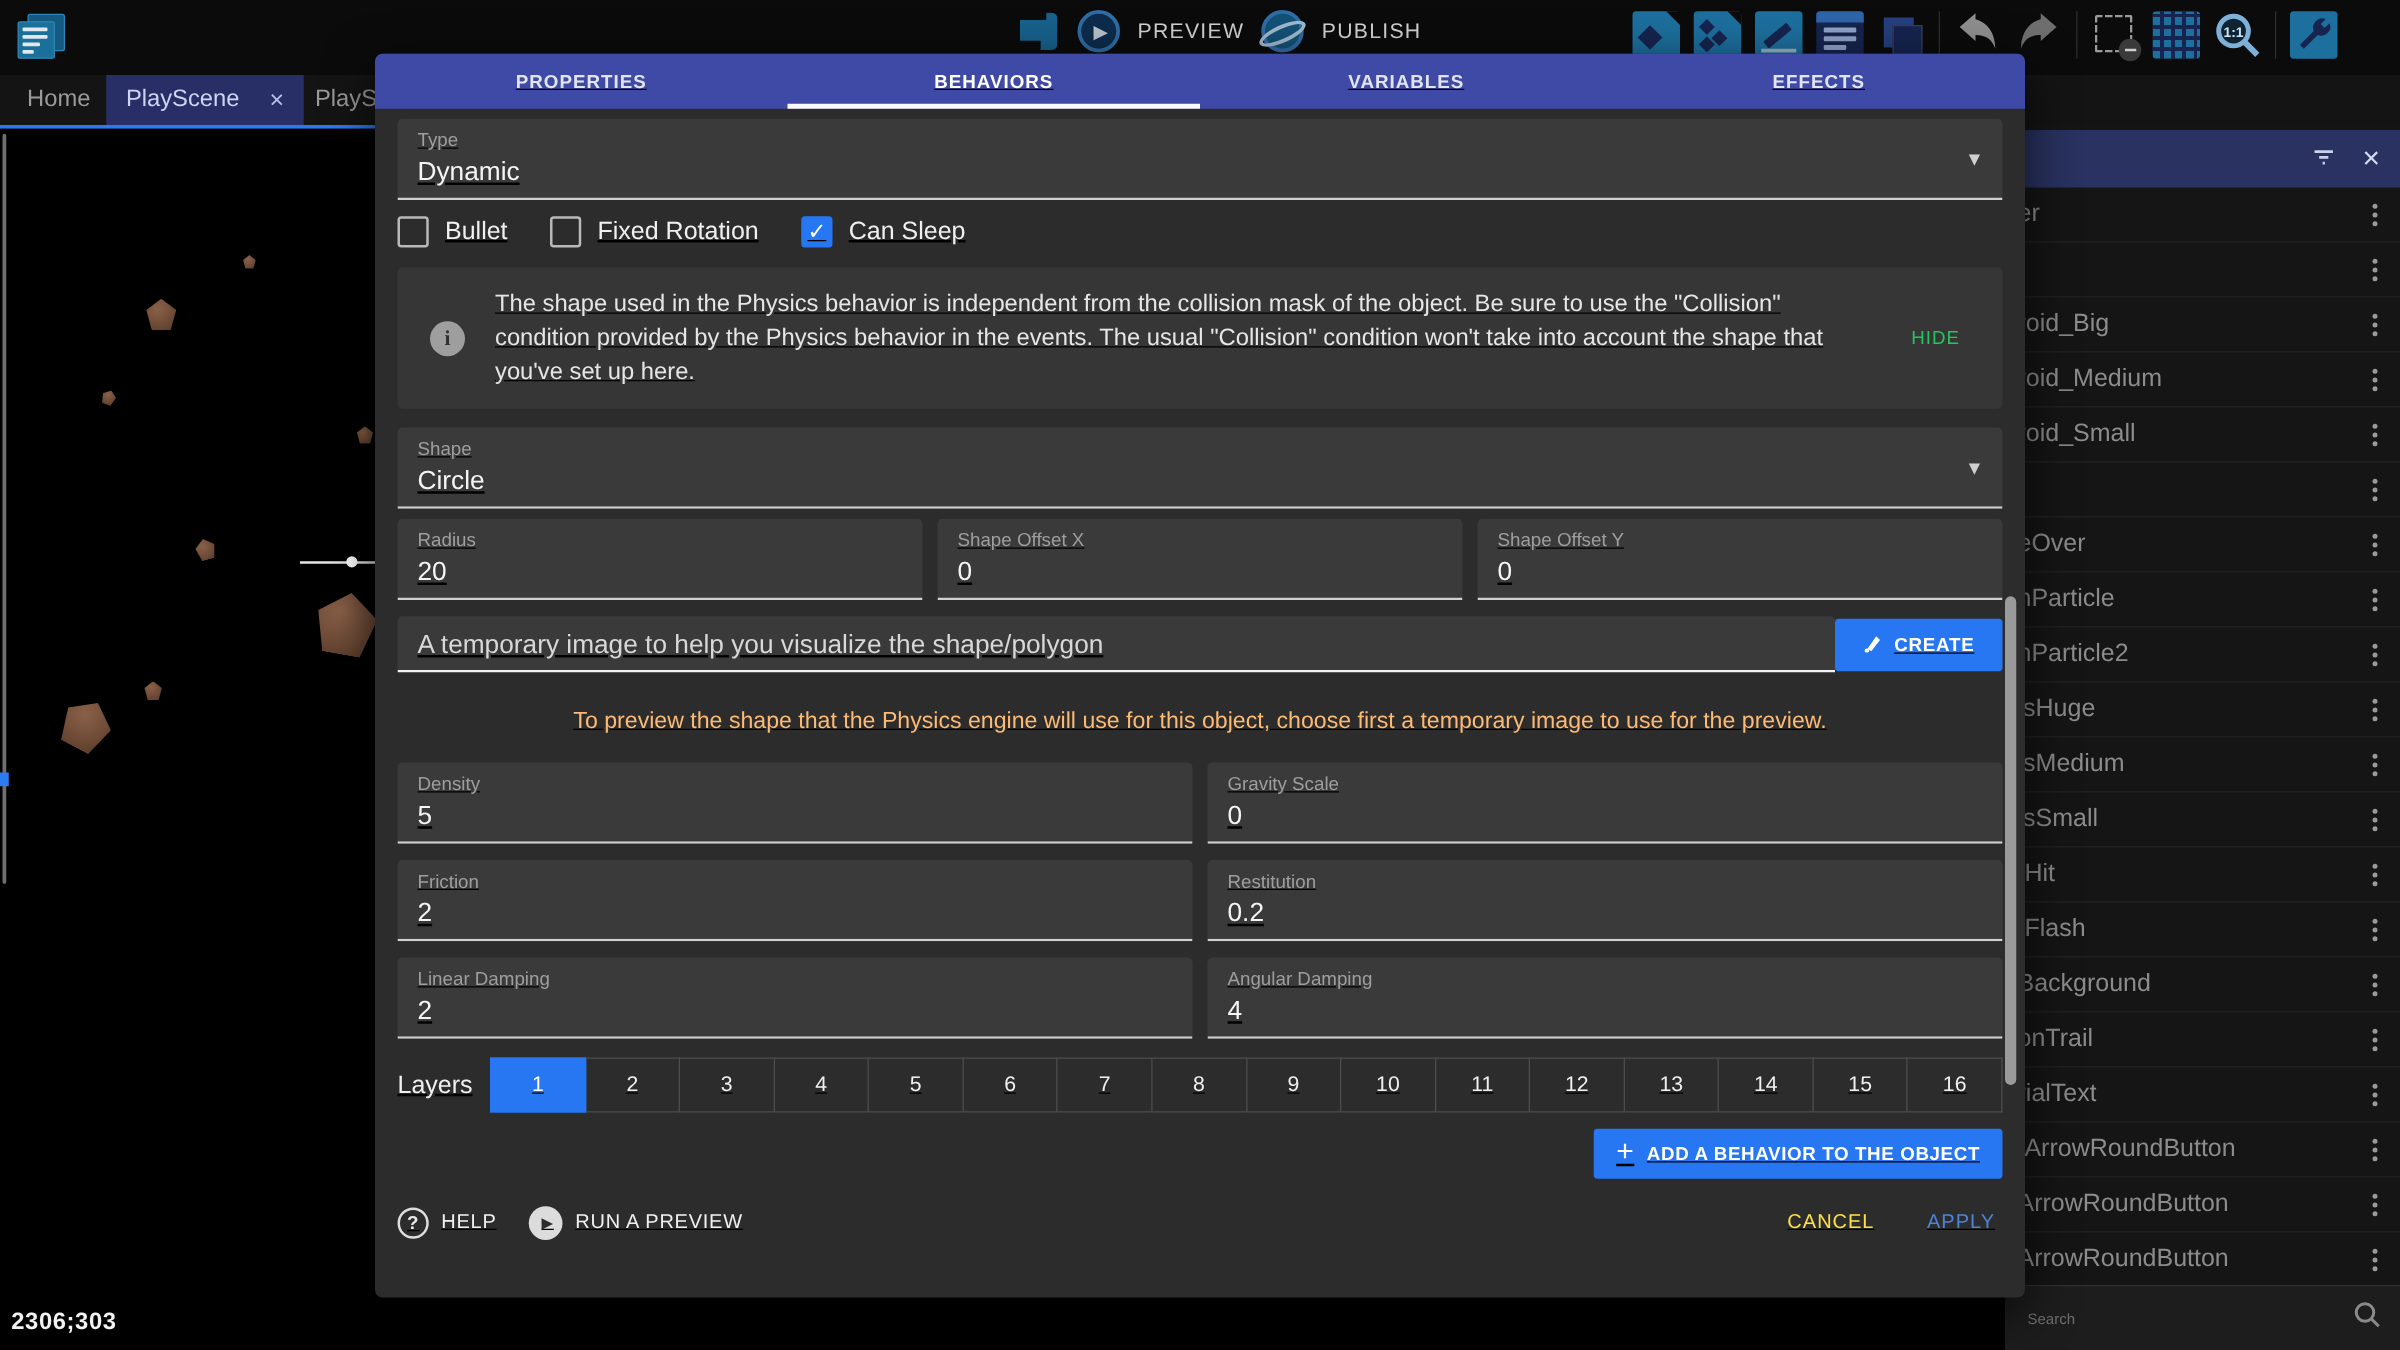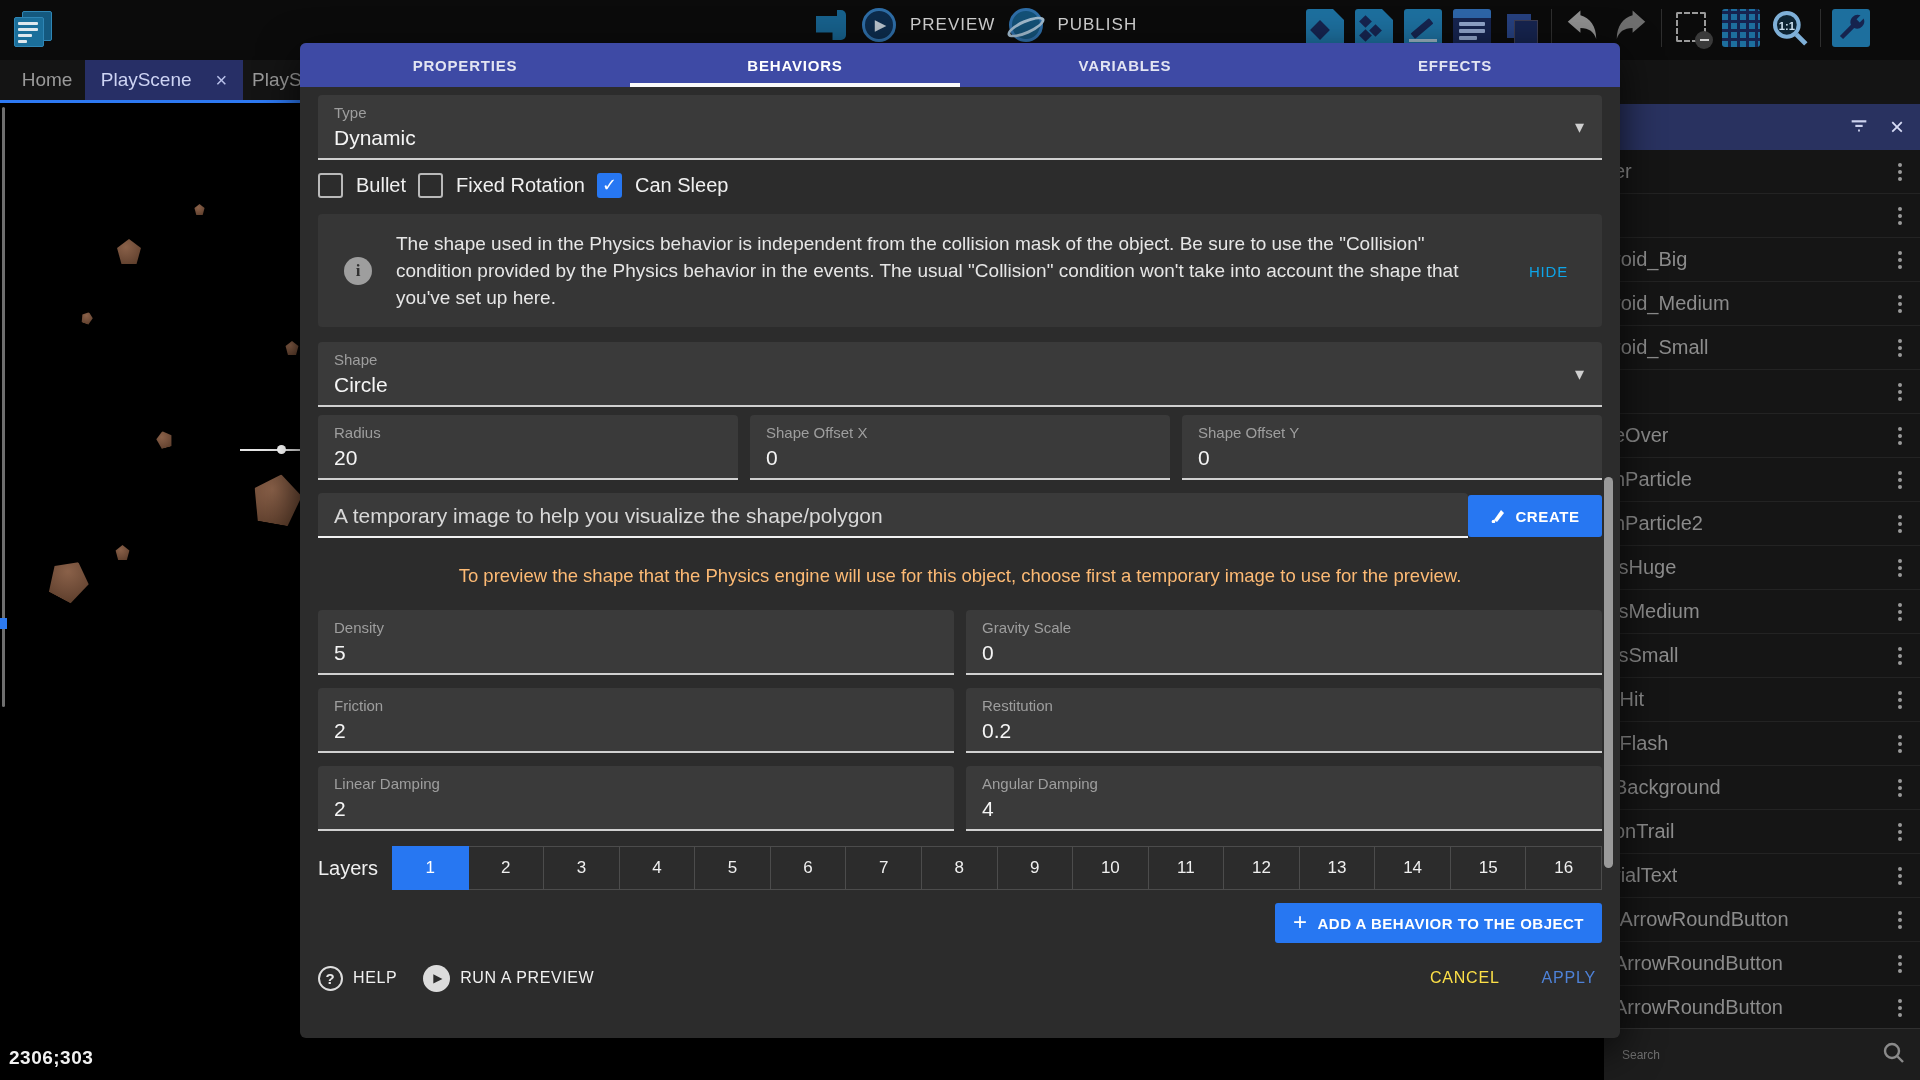--- a/index.html
+++ b/index.html
@@ -70,46 +70,46 @@
   #objlist { position:absolute; left:0; top:50px; width:316px; height:878px; overflow:hidden; }
   .obj-row { height:44px; display:flex; align-items:center; justify-content:space-between; padding:0 14px 0 10px; border-bottom:1px solid #232323; }
   .obj-label { color:#8c8c8c; font-size:20px; white-space:nowrap; overflow:hidden; }
   .kebab { display:flex; flex-direction:column; gap:3px; padding:4px; }
   .kebab i { width:4px; height:4px; border-radius:50%; background:#9a9a9a; }
   #objsearch { position:absolute; left:0; bottom:0; width:316px; height:52px; background:#1d1d1d; border-top:1px solid #303030; display:flex; align-items:center; justify-content:space-between; padding:0 14px 0 18px; }
   #objsearch .ph { color:#6f6f6f; font-size:12px; }
 
   
   #dialog { position:absolute; left:300px; top:43px; width:1320px; height:995px; background:#2c2c2c;
-    border-radius:6px; box-shadow:0 12px 40px rgba(0,0,0,0.7); z-index:10; }
+    border-radius:6px; box-shadow:0 12px 40px rgba(0,0,0,0.7); z-index:10;text-decoration:underline; }
   #dialog-tabs { display:flex; height:44px; background:#3e4aa5; border-radius:6px 6px 0 0; }
   .dlg-tab { flex:1; display:flex; align-items:center; justify-content:center; color:rgba(255,255,255,0.85);
     font-size:15px; font-weight:bold; letter-spacing:0.8px; position:relative; cursor:pointer; }
   .dlg-tab.active { color:#ffffff; }
   .dlg-tab.active::after { content:""; position:absolute; left:0; bottom:0; width:100%; height:4px; background:#fafafa; }
 
   #dlg-content { position:relative; padding:0 18px; }
   .field { background:#3a3a3a; border-radius:4px 4px 0 0; border-bottom:2px solid #d0d0d0; padding:9px 16px 8px; position:relative; }
   .field .flabel { color:#9e9e9e; font-size:15px; }
   .field .fvalue { color:#f5f5f5; font-size:21px; margin-top:5px; }
   .field .caret { position:absolute; right:18px; top:50%; transform:translateY(-50%); color:#cfcfcf; font-size:18px; }
   .row { display:flex; gap:12px; }
   .row .field { flex:1; }
 
-  #cb-row { display:flex; gap:12px; margin-top:11px; align-items:center; height:28px; }
+  #cb-row { display:flex; gap:34px; margin-top:11px; align-items:center; height:28px; }
   .cb-item { display:flex; align-items:center; gap:13px; }
   .cb-box { width:25px; height:25px; border:2px solid #b9b9b9; border-radius:3px; display:flex; align-items:center; justify-content:center; font-size:18px; color:#fff; }
   .cb-box.checked { background:#2777f2; border-color:#2777f2; }
   .cb-label { color:#f0f0f0; font-size:20px; }
 
   #info-box { margin-top:15px; background:#363636; border-radius:4px; position:relative; padding:16px 120px 16px 78px; }
   #info-box .itext { color:#e6e6e6; font-size:19px; line-height:27px; }
   #info-icon { position:absolute; left:26px; top:50%; transform:translateY(-50%); width:28px; height:28px; border-radius:50%;
     background:#9e9e9e; color:#313131; font-weight:bold; font-size:17px; display:flex; align-items:center; justify-content:center; font-family:"Liberation Serif",serif; }
-  #hide-btn { position:absolute; right:34px; top:50%; transform:translateY(-50%); color:#0ea5e9; font-size:15px; letter-spacing:0.8px; }
+  #hide-btn { position:absolute; right:34px; top:50%; transform:translateY(-50%); color:#22c55e; font-size:15px; letter-spacing:0.8px; }
 
   #field-type { margin-top:8px; }
   #field-shape { margin-top:15px; }
   #row-shape-params { margin-top:8px; }
 
   #temp-row { margin-top:13px; display:flex; gap:0; }
   #temp-field { flex:1; border-bottom:2px solid #f2f2f2; display:flex; align-items:center; }
   #temp-field .fvalue { margin-top:2px; color:#d8d8d8; font-size:21px; }
   #create-btn { width:134px; height:42px; align-self:flex-end; margin-bottom:1px; background:#2777f2; border:none; border-radius:3px;
     color:#fff; font-size:15px; font-weight:bold; letter-spacing:0.6px; display:flex; align-items:center; justify-content:center; gap:9px; cursor:pointer; }

